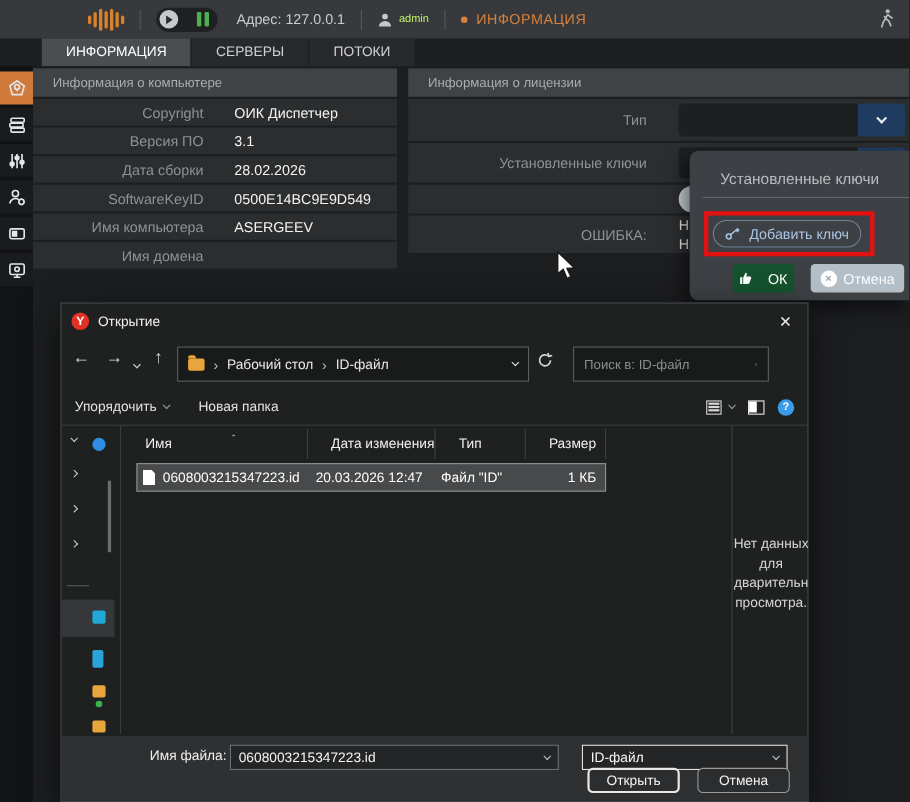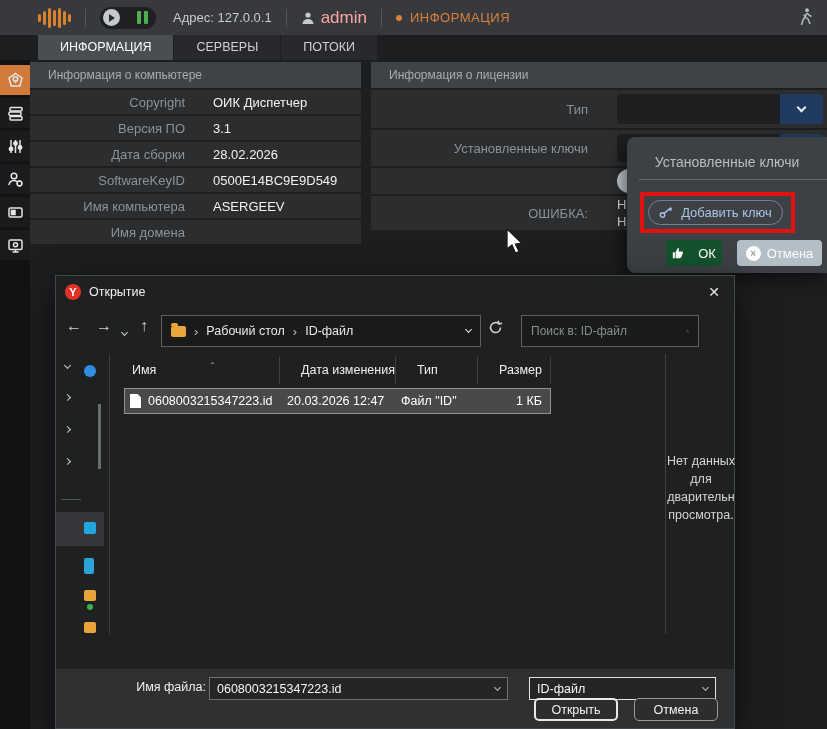--- a/index.html
+++ b/index.html
@@ -2,33 +2,33 @@
 <html><head>
 <meta charset="utf-8">
 <style>
   * { margin:0; padding:0; box-sizing:border-box; }
   html,body { width:827px; height:729px; background:#1d1e20; overflow:hidden;
     font-family:"Liberation Sans", sans-serif; }
   .app { position:relative; width:827px; height:729px; background:#1d1e20; overflow:hidden; }
 
   
   .topbar { position:absolute; left:0; top:0; width:827px; height:35px; background:#37393c;
-    display:flex; align-items:center; }
+    display:flex; align-items:center;padding-left:42px; }
   .logo-bars { display:flex; align-items:center; gap:2px; margin-left:38px; height:22px; }
   .logo-bars i { display:block; width:3px; background:#d9822b; border-radius:2px; }
   .tb-sep { width:1px; height:18px; background:#55585b; margin:0 14px; }
   .pill { width:56px; height:22px; background:#1e2022; border-radius:12px; display:flex;
     align-items:center; justify-content:space-between; padding:0 3px; }
   .play-circle { width:17px; height:17px; border-radius:50%; background:#c7cacd; position:relative; }
   .play-circle::after { content:""; position:absolute; left:6px; top:4.5px; border-left:6px solid #2a2c2e;
     border-top:4px solid transparent; border-bottom:4px solid transparent; }
   .pause-bars { display:flex; gap:3px; margin-right:5px; }
   .pause-bars i { width:4px; height:13px; background:#4cb04f; border-radius:1px; }
   .tb-text { color:#c9cbcd; font-size:13px; }
-  .tb-user { color:#fca5a5; font-size:17px; margin-left:6px; }
+  .tb-user { color:#bef264; font-size:10px; margin-left:6px; }
   .tb-section { color:#d9813b; font-size:13px; letter-spacing:.5px; margin-left:8px; }
   .orange-dot { width:6px; height:6px; border-radius:50%; background:#d9813b; }
   .walker { position:absolute; right:14px; top:8px; }
 
   
   .tabbar { position:absolute; left:38px; top:35px; display:flex; }
   .tab { height:25px; line-height:25px; padding:0 22px; font-size:12.5px; color:#cfd1d3;
     background:#28292c; margin-right:1px; }
   .tab.active { background:#4b4e51; color:#ffffff; }
 
@@ -362,20 +362,43 @@
       </button>
       <div class="searchbox">
         <input type="text" placeholder="Поиск в: ID-файл" style="">
         <svg width="13" height="13" viewBox="0 0 13 13">
           <circle cx="5.5" cy="5.5" r="3.8" fill="none" stroke="#a0a3a5" stroke-width="1.4"></circle>
           <path d="M8.5 8.5 L12 12" stroke="#a0a3a5" stroke-width="1.4"></path>
         </svg>
       </div>
     </div>
 
+    <div class="dlg-toolbar">
+      <button class="tool-item">
+        <span>Упорядочить</span>
+        <span class="chev sm" style="border-color:#9aa0a4"></span>
+      </button>
+      <button class="tool-item" style="margin-left:26px">
+        <span>Новая папка</span>
+      </button>
+      <div class="tool-right">
+        <button class="tool-item">
+          <span class="list-ico">
+              <i></i>
+              <i></i>
+              <i></i>
+            </span>
+          <span class="chev sm" style="border-color:#9aa0a4"></span>
+        </button>
+        <button class="tool-item">
+          <span class="pane-ico"></span>
+        </button>
+        <span class="help-ico">?</span>
+      </div>
+    </div>
 
     <div class="dlg-body">
 
       <div class="tree">
         <div class="tree-row" style="top:4px;height:18px">
           <span class="chev sm tree-chev" style="border-color:#c8cacc"></span>
           <span class="tree-ico" style="top:7px;background:#2f8de4;border-radius:50%"></span>
         </div>
         <div class="tree-row" style="top:36px;height:18px">
           <span class="chev sm right tree-chev" style="border-color:#c8cacc"></span>

